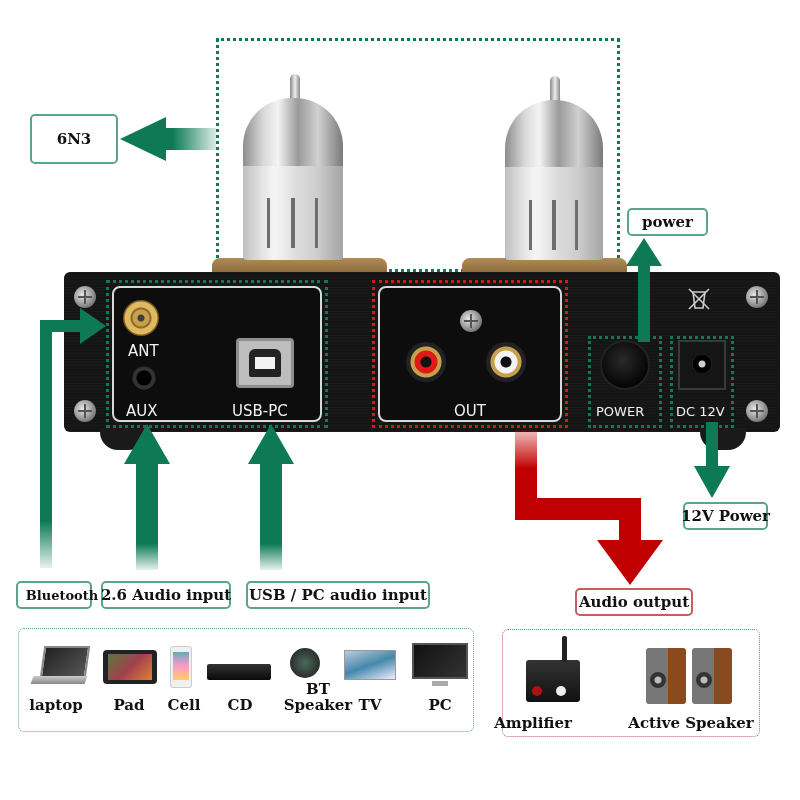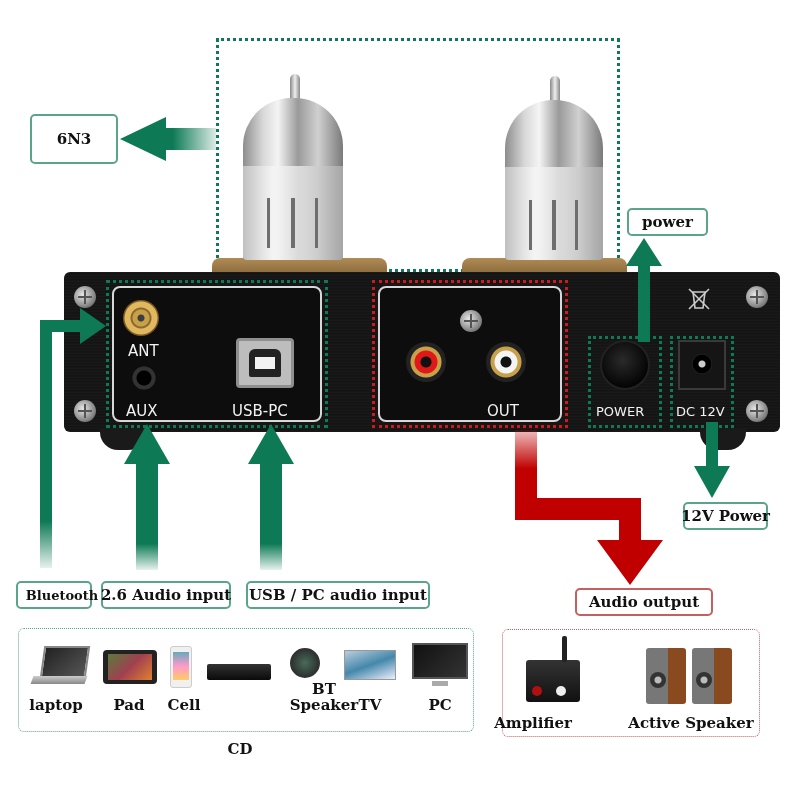--- a/index.html
+++ b/index.html
@@ -99,21 +99,21 @@
   <div style="position:absolute;left:10px;top:8px;width:32px;height:28px;background:#222;border-radius:6px 6px 2px 2px;"></div>
   <div style="position:absolute;left:16px;top:16px;width:20px;height:12px;background:#f2f2f2;"></div>
 </div>
 <div class="panel-text" style="left:232px;top:402px;">USB-PC</div>
 
 <div class="dotted-red" style="left:372px;top:280px;width:196px;height:148px;"></div>
 <div class="panel-inner" style="left:378px;top:286px;width:184px;height:136px;"></div>
 <div class="screw" style="left:460px;top:310px;"></div>
 <div class="rca" style="--c:#e01818;left:406px;top:342px;"></div>
 <div class="rca" style="--c:#f4f4f4;left:486px;top:342px;"></div>
-<div class="panel-text" style="left:454px;top:402px;margin-left:33px;">OUT</div>
+<div class="panel-text" style="left:454px;top:402px;">OUT</div>
 
 <div class="dotted-green" style="left:588px;top:336px;width:74px;height:92px;"></div>
 <div class="abs" style="left:600px;top:340px;width:46px;height:46px;border-radius:50%;background:radial-gradient(circle at 45% 40%,#2a2a2a,#050505 70%);border:2px solid #222;"></div>
 <div class="panel-text" style="left:596px;top:404px;font-size:13px;">POWER</div>
 
 <div class="dotted-green" style="left:670px;top:336px;width:64px;height:92px;"></div>
 <div class="abs" style="left:678px;top:340px;width:48px;height:50px;background:#151515;border:2px solid #3a3a3a;box-sizing:border-box;">
   <div style="position:absolute;left:12px;top:12px;width:20px;height:20px;border-radius:50%;background:radial-gradient(circle,#ccc 0 3px,#000 4px 9px,#333 10px);"></div>
 </div>
 <div class="panel-text" style="left:676px;top:404px;font-size:13px;">DC 12V</div>
@@ -156,21 +156,21 @@
       <stop offset="0" stop-color="#c00000" stop-opacity="0.25"></stop>
       <stop offset="0.25" stop-color="#c00000"></stop>
     </linearGradient>
   </defs>
   <path d="M10 0 H32 V68 H136 V110 H158 L125 155 L92 110 H114 V90 H10 Z" fill="url(#rfade)"></path>
 </svg>
 
 <div class="label-box" style="left:16px;top:581px;width:76px;height:28px;font-size:13px;padding-left:16px;">Bluetooth</div>
 <div class="label-box" style="left:101px;top:581px;width:130px;height:28px;">2.6 Audio input</div>
 <div class="label-box" style="left:246px;top:581px;width:184px;height:28px;">USB / PC audio input</div>
-<div class="label-box red" style="left:575px;top:588px;width:138px;height:28px;">Audio output</div>
+<div class="label-box red" style="left:575px;top:588px;width:118px;height:28px;">Audio output</div>
 
 <div class="abs" style="left:18px;top:628px;width:456px;height:104px;border:1px dotted #5aa58a;border-radius:6px;box-sizing:border-box;"></div>
 
 <div class="abs" style="left:30px;top:646px;width:60px;height:40px;">
   <div style="position:absolute;left:12px;top:0;width:42px;height:28px;background:linear-gradient(135deg,#222,#555);border:2px solid #888;transform:skewX(-8deg);"></div>
   <div style="position:absolute;left:2px;top:30px;width:54px;height:8px;background:linear-gradient(#ccc,#888);transform:skewX(-20deg);"></div>
 </div>
 <div class="abs" style="left:103px;top:650px;width:54px;height:34px;background:#222;border-radius:4px;">
     <div style="position:absolute;left:5px;top:4px;width:44px;height:26px;background:linear-gradient(135deg,#5a7a3a,#a04050,#e08030);"></div>
   </div>
@@ -179,22 +179,22 @@
   </div>
 <div class="abs" style="left:207px;top:664px;width:64px;height:16px;background:linear-gradient(#333,#0a0a0a);border-radius:2px;"></div>
 <div class="abs" style="left:290px;top:648px;width:30px;height:30px;border-radius:50%;background:radial-gradient(circle,#4a6a5a,#222);border:2px solid #333;box-sizing:border-box;"></div>
 <div class="abs" style="left:344px;top:650px;width:50px;height:28px;background:linear-gradient(160deg,#bcd,#48a,#eef);border:1px solid #999;"></div>
 <div class="abs" style="left:412px;top:643px;width:56px;height:36px;background:linear-gradient(135deg,#111,#333);border:2px solid #555;box-sizing:border-box;"></div>
 <div class="abs" style="left:432px;top:681px;width:16px;height:5px;background:#aaa;"></div>
 
 <div class="device-caption" style="left:20px;top:697px;width:72px;">laptop</div>
 <div class="device-caption" style="left:104px;top:697px;width:50px;">Pad</div>
 <div class="device-caption" style="left:162px;top:697px;width:44px;">Cell</div>
-<div class="device-caption" style="left:218px;top:697px;width:44px;margin-top:44px;">CD</div>
-<div class="device-caption" style="left:288px;top:681px;width:72px;white-space:pre-line;text-align:center;">BT
+<div class="device-caption" style="left:218px;top:697px;width:44px;">CD</div>
+<div class="device-caption" style="left:282px;top:681px;width:72px;white-space:pre-line;text-align:center;">BT
 Speaker</div>
 <div class="device-caption" style="left:350px;top:697px;width:40px;">TV</div>
 <div class="device-caption" style="left:418px;top:697px;width:44px;">PC</div>
 
 <div class="abs" style="left:502px;top:629px;width:258px;height:108px;border:1px dotted #c46060;border-radius:6px;box-sizing:border-box;"></div>
 <div class="abs" style="left:526px;top:660px;width:54px;height:42px;background:linear-gradient(#333,#111);border-radius:3px;">
   <div style="position:absolute;left:6px;top:26px;width:10px;height:10px;border-radius:50%;background:#b01010;"></div>
   <div style="position:absolute;left:30px;top:26px;width:10px;height:10px;border-radius:50%;background:#eee;"></div>
 </div>
 <div class="abs" style="left:562px;top:636px;width:5px;height:26px;background:#222;border-radius:2px;"></div>

